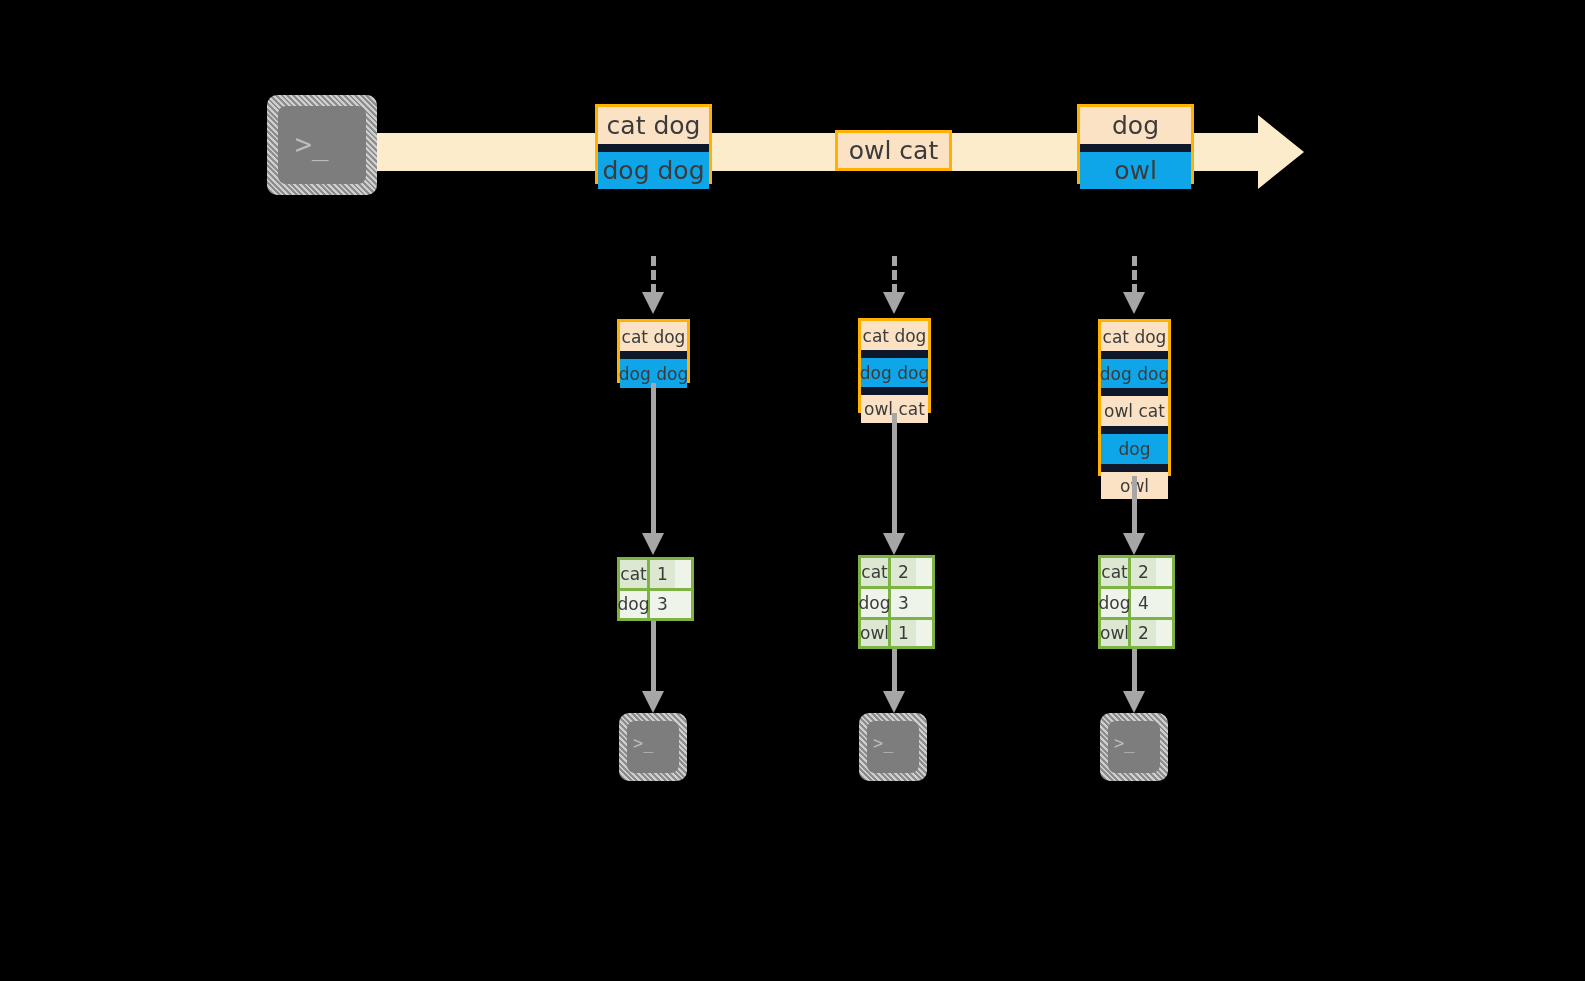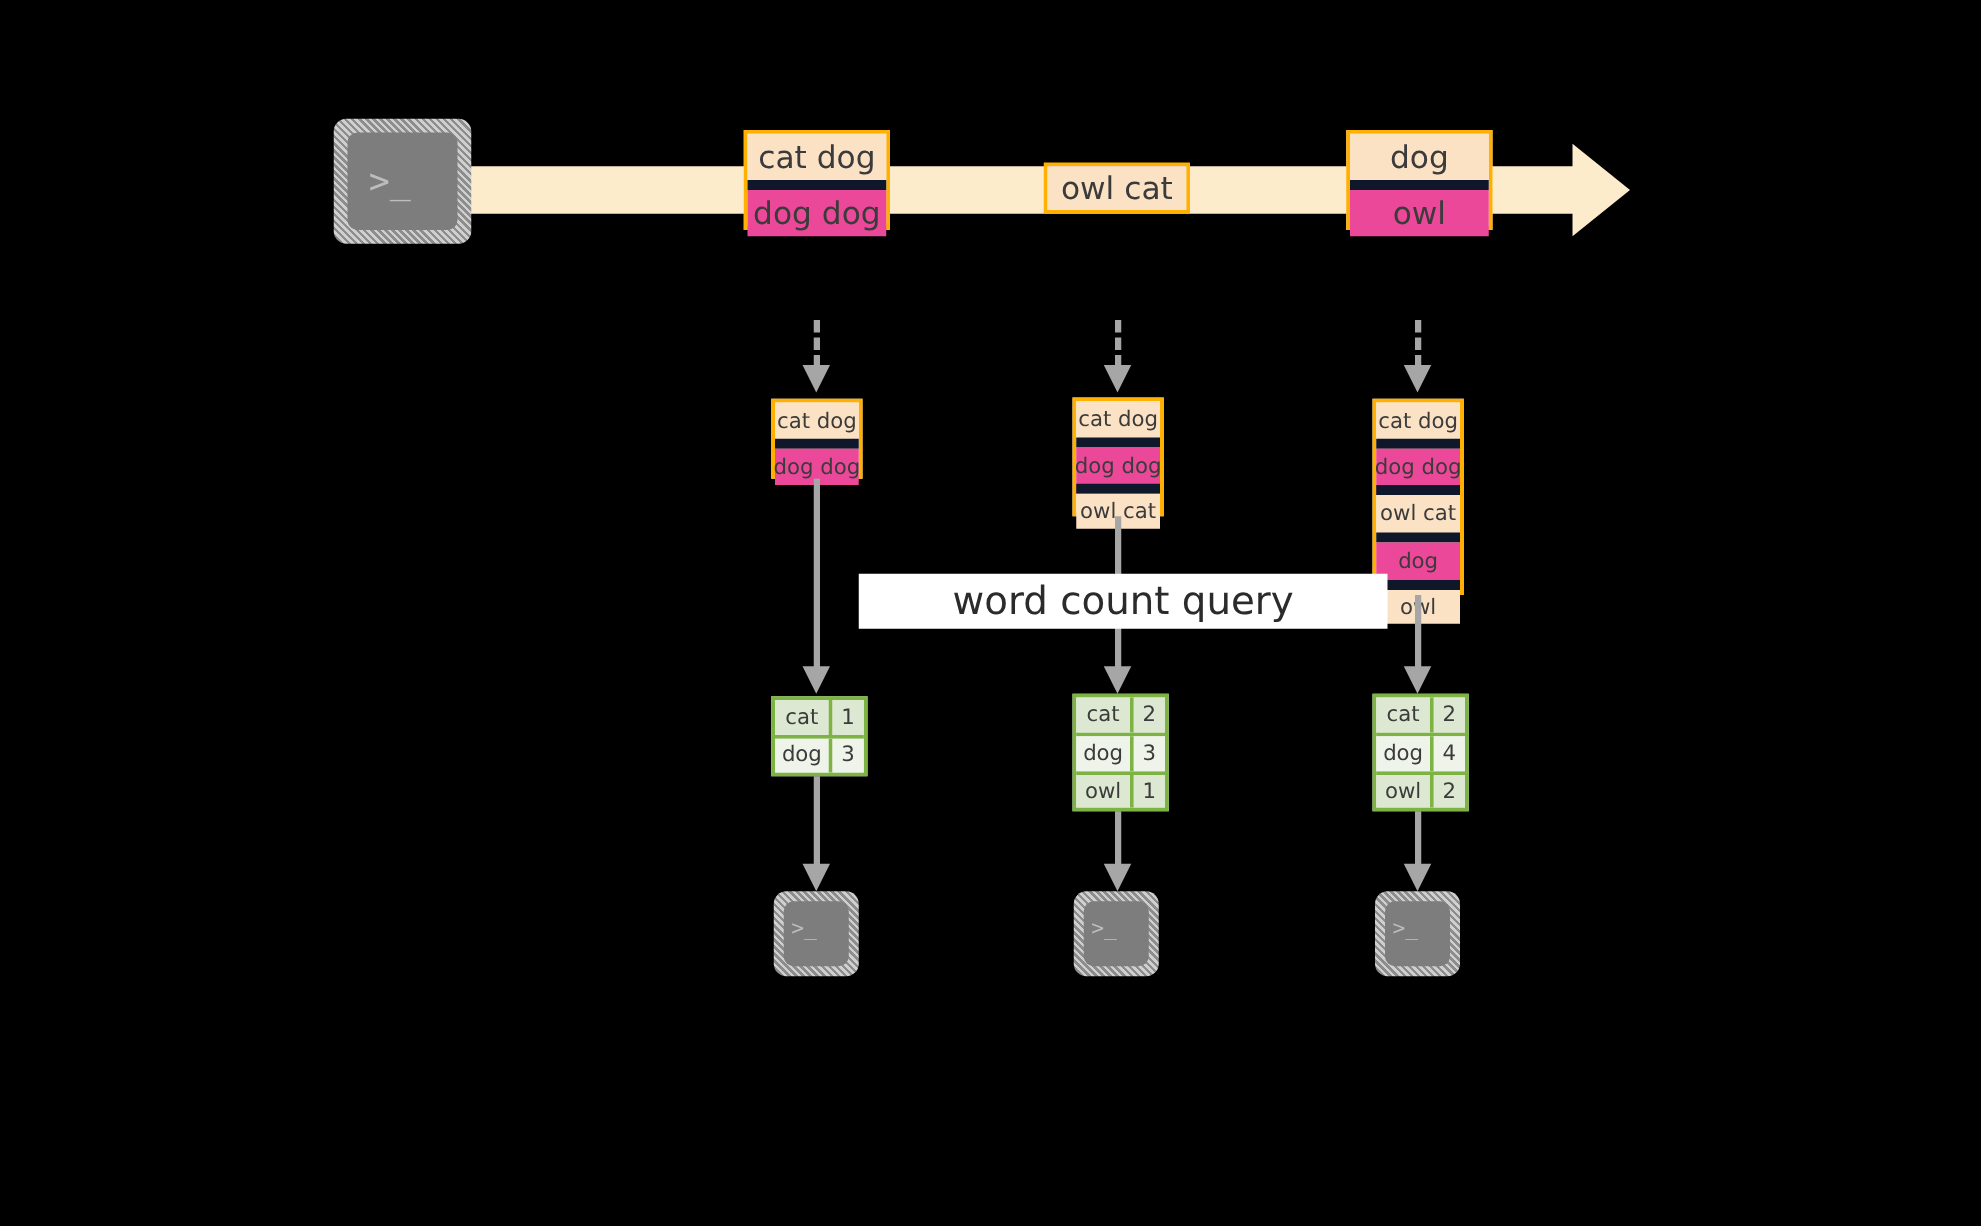--- a/index.html
+++ b/index.html
@@ -16,34 +16,34 @@
   .stream-head{width:0;height:0;border-style:solid;
                border-width:37px 0 37px 46px;
                border-color:transparent transparent transparent #fdeccb;}
 
   
   .rec-stack{border:3px solid #ffb000;background:#fdf2e4;}
   .rec-row{border-bottom:8px solid #0f172a;display:flex;align-items:center;
            justify-content:center;color:#3b3b3b;white-space:nowrap;}
   .rec-row:last-child{border-bottom:none;}
   .rec-row.dark{background:#fbe2c5;}
-  .rec-row.light{background:#ec4899;}
+  .rec-row.light{background:#0ea5e9;}
 
   
   .big .rec-row{font-size:25px;}
   .small .rec-row{font-size:17px;}
 
   
   .cnt-table{border:3px solid #7cb342;background:#eef4e8;display:flex;
              flex-direction:column;}
   .cnt-row{display:flex;border-bottom:3px solid #7cb342;}
   .cnt-row:last-child{border-bottom:none;}
   .cnt-cell{display:flex;align-items:center;justify-content:center;
             font-size:17px;color:#3b3b3b;box-sizing:border-box;}
-  .cnt-word{width:46px;border-right:3px solid #7cb342;}
+  .cnt-word{width:30px;border-right:3px solid #7cb342;}
   .cnt-num{width:25px;}
   .cnt-row.dark .cnt-cell{background:#dde8d2;}
   .cnt-row.light .cnt-cell{background:#eef4e9;}
 
   
   .g-line{background:#a6a6a6;width:5px;}
   .g-line.dashed{width:0;border-left:5px dashed #a6a6a6;background:none;}
   .g-head{width:0;height:0;border-style:solid;
           border-width:22px 11px 0 11px;
           border-color:#a6a6a6 transparent transparent transparent;}
@@ -119,23 +119,20 @@
 
   <div class="abs g-line" style="left:651px;top:383px;height:152px;"></div>
   <div class="abs g-head" style="left:642px;top:533px;"></div>
 
   <div class="abs g-line" style="left:892px;top:413px;height:122px;"></div>
   <div class="abs g-head" style="left:883px;top:533px;"></div>
 
   <div class="abs g-line" style="left:1132px;top:476px;height:59px;"></div>
   <div class="abs g-head" style="left:1123px;top:533px;"></div>
 
-  <div class="abs query-band" style="left:687px;top:459px;width:423px;height:44px;">
-    <span>word count query</span>
-  </div>
 
   <div class="abs cnt-table" style="left:617px;top:557px;width:77px;height:64px;">
     <div class="cnt-row dark" style="height:29px;">
       <div class="cnt-cell cnt-word">cat</div>
       <div class="cnt-cell cnt-num">1</div>
     </div>
     <div class="cnt-row light" style="height:29px;">
       <div class="cnt-cell cnt-word">dog</div>
       <div class="cnt-cell cnt-num">3</div>
     </div>

